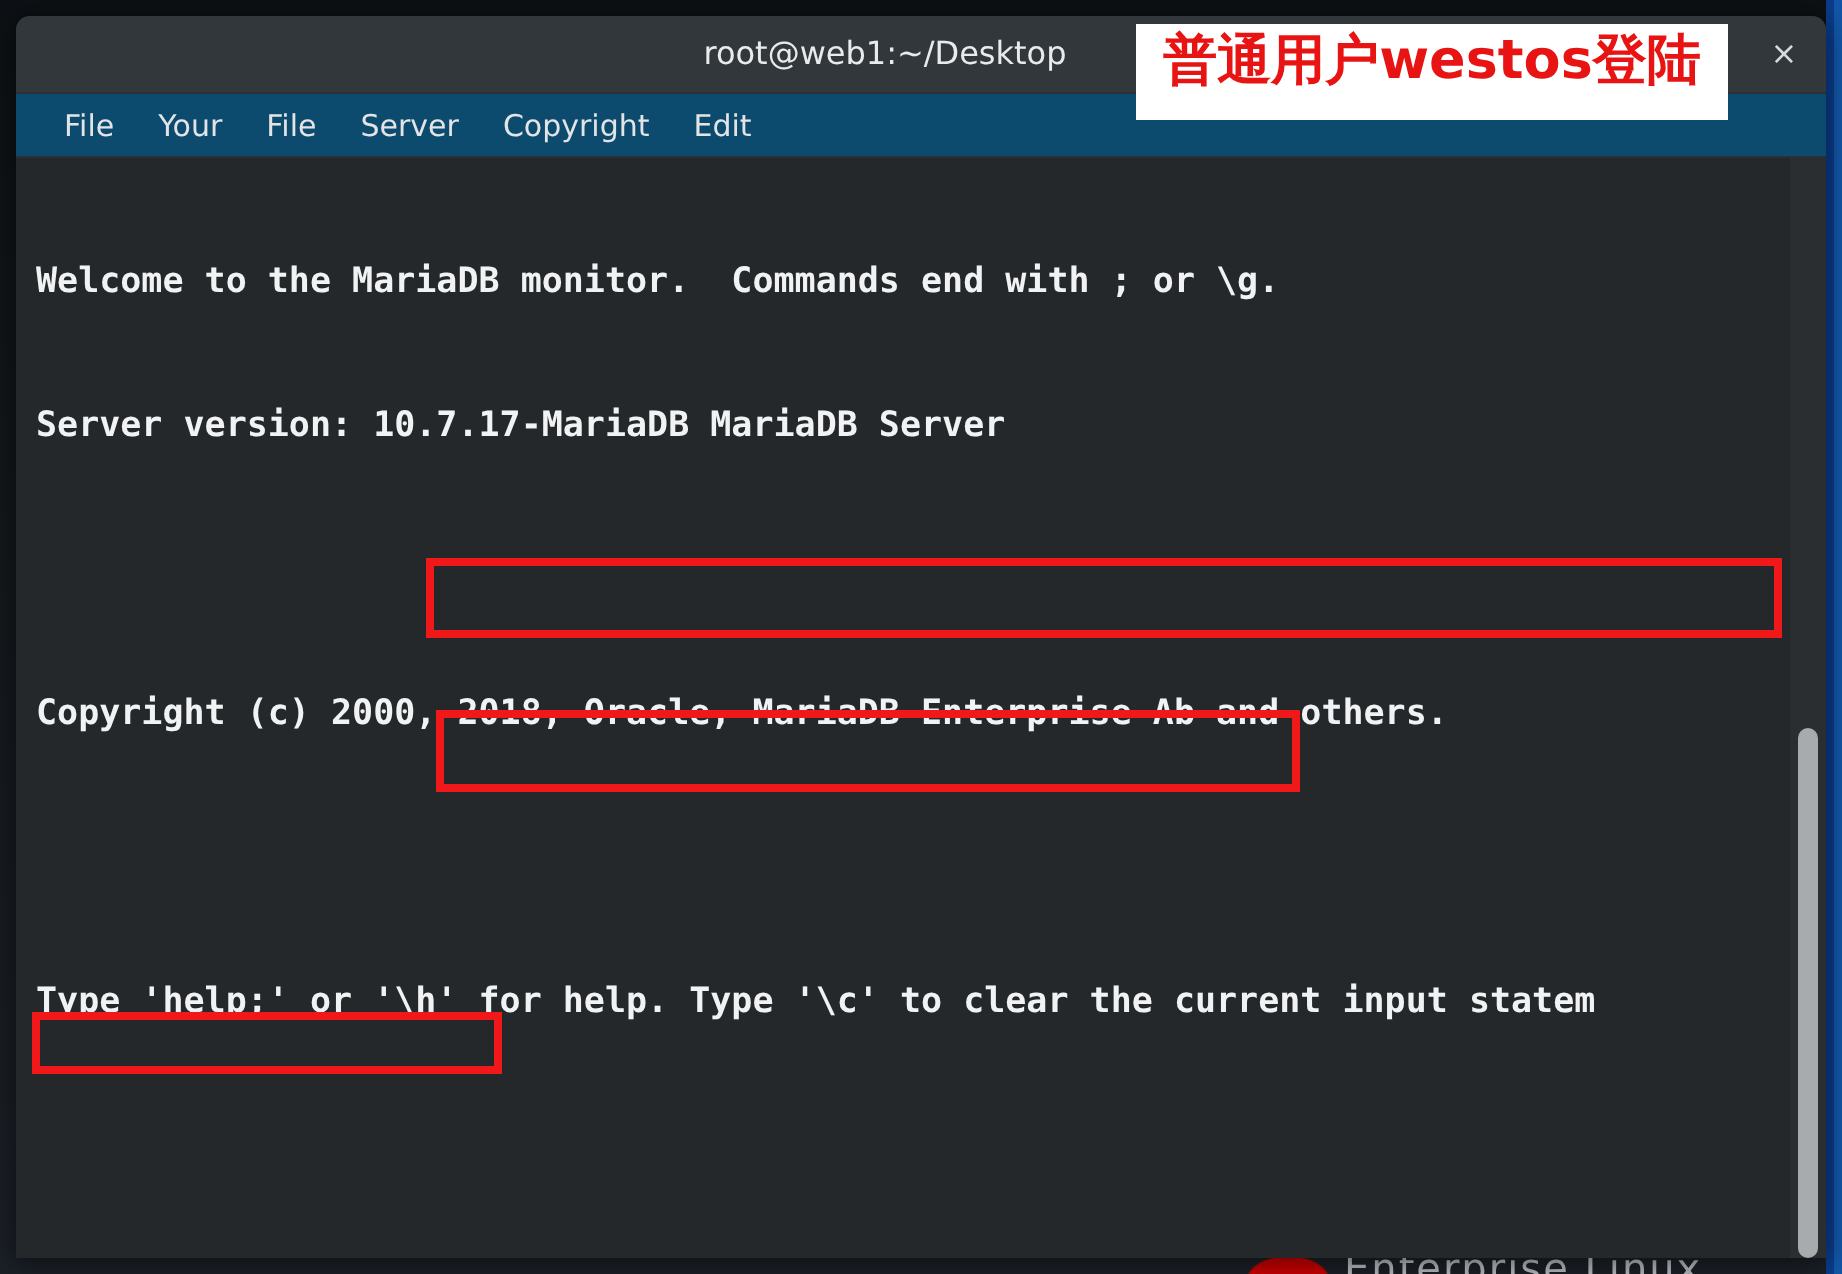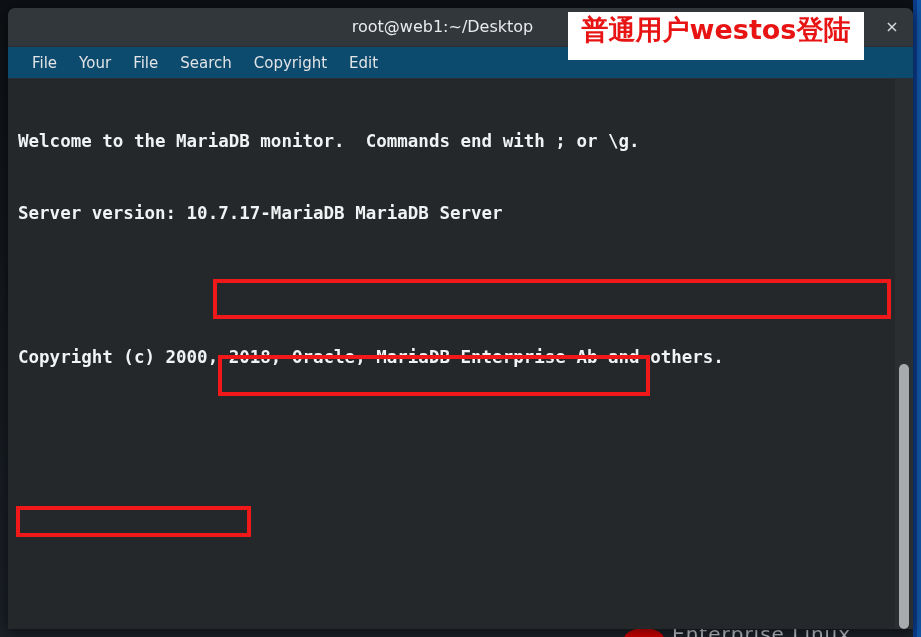--- a/index.html
+++ b/index.html
@@ -206,32 +206,33 @@
 
     <div id="titlebar">
       <div id="window-title">root@web1:~/Desktop</div>
       <div id="close-button">×</div>
     </div>
 
     <div id="menubar">
       <div class="menu-item">File</div>
       <div class="menu-item">Your</div>
       <div class="menu-item">File</div>
-      <div class="menu-item">Search</div>
+      <div class="menu-item">Server</div>
       <div class="menu-item">Copyright</div>
       <div class="menu-item">Edit</div>
     </div>
 
     <div id="terminal-body">
       <div id="terminal-text">
         <div class="tline">Welcome to the MariaDB monitor.  Commands end with ; or \g.</div>
         <div class="tline">Server version: 10.7.17-MariaDB MariaDB Server</div>
         <div class="tline"></div>
         <div class="tline">Copyright (c) 2000, 2018, Oracle, MariaDB Enterprise Ab and others.</div>
         <div class="tline"></div>
+        <div class="tline">Type 'help;' or '\h' for help. Type '\c' to clear the current input statem</div>
         
         
         
         
         
         
         
         
         
         

